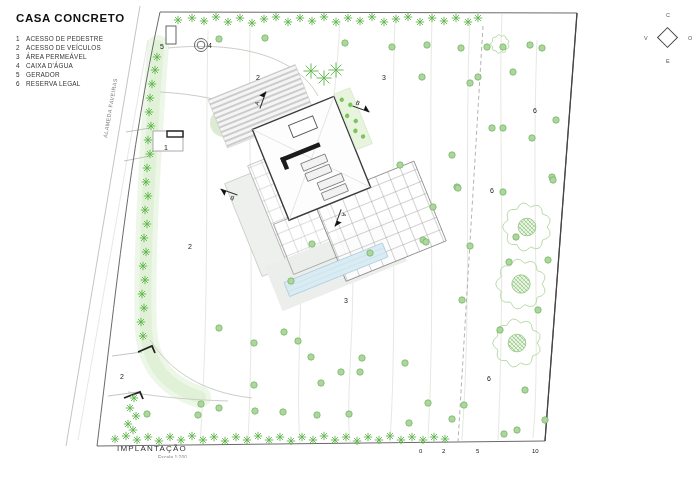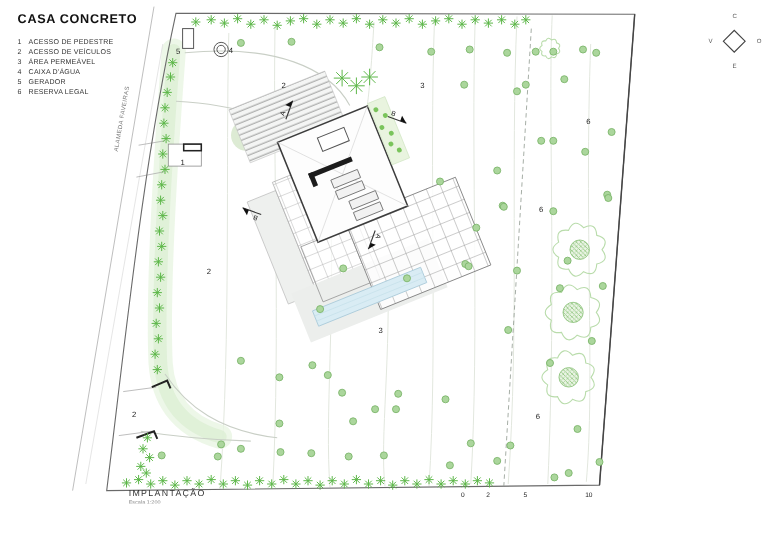--- a/index.html
+++ b/index.html
@@ -14,21 +14,21 @@
   
   .compass{position:absolute;left:638px;top:8px;width:60px;height:62px;font-size:5.5px;color:#555;}
   .compass span{position:absolute;}
   .c-top{left:28px;top:4px;}
   .c-left{left:6px;top:27px;}
   .c-right{left:50px;top:27px;}
   .c-bottom{left:28px;top:50px;}
   .c-diamond{left:22px;top:22px;width:13px;height:13px;border:1.2px solid #444;
              transform:rotate(45deg);background:#fff;}
   
-  .impl{position:absolute;left:117px;top:444px;}
+  .impl{position:absolute;left:117px;top:444px;text-align:right;}
   .impl-title{font-size:8px;letter-spacing:1.2px;color:#333;}
   .impl-scale{font-size:5px;color:#888;margin-top:1px;}
   
   .sbar{position:absolute;left:405px;top:448px;width:150px;height:20px;}
   .sbar-label{position:absolute;top:0;font-size:6px;color:#222;}
   .sbar-hatch{position:absolute;left:0;top:10px;width:12px;height:4px;border:.8px solid #111;
       background:repeating-linear-gradient(45deg,#111 0 1.4px,#fff 1.4px 3.6px);}
   .sbar-bar{position:absolute;left:12px;top:10px;width:118px;height:4px;border:.8px solid #111;
       background:repeating-linear-gradient(90deg,#111 0 11.8px,#fff 11.8px 23.6px);}
   svg text{font-family:"Liberation Sans",sans-serif;}

